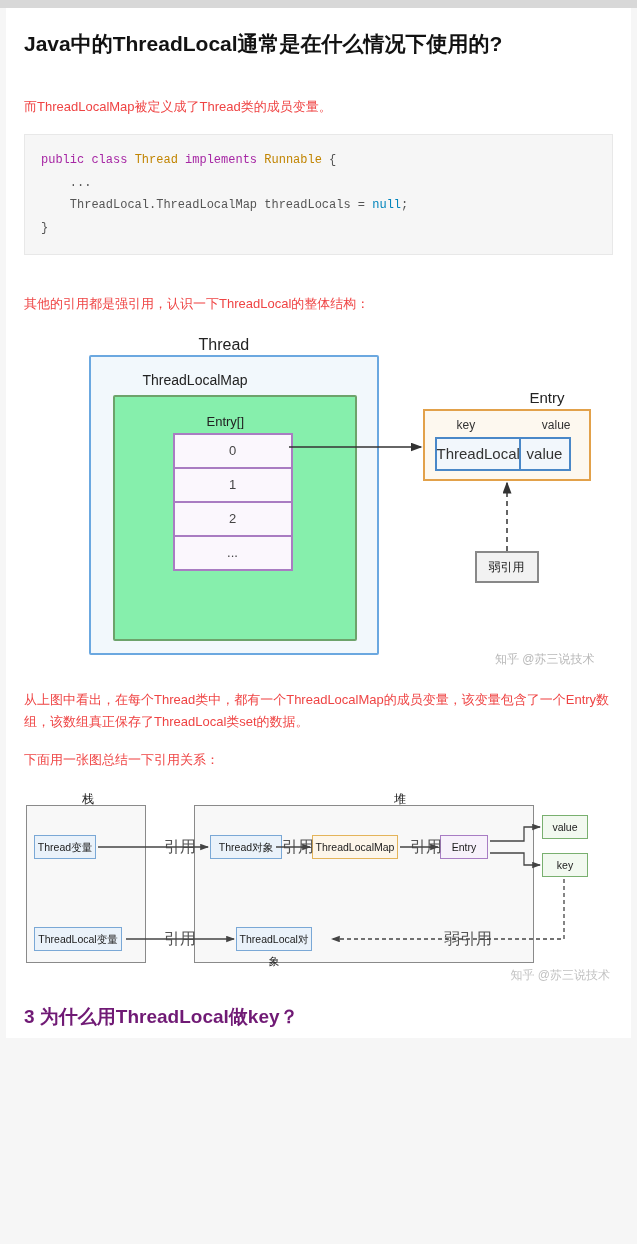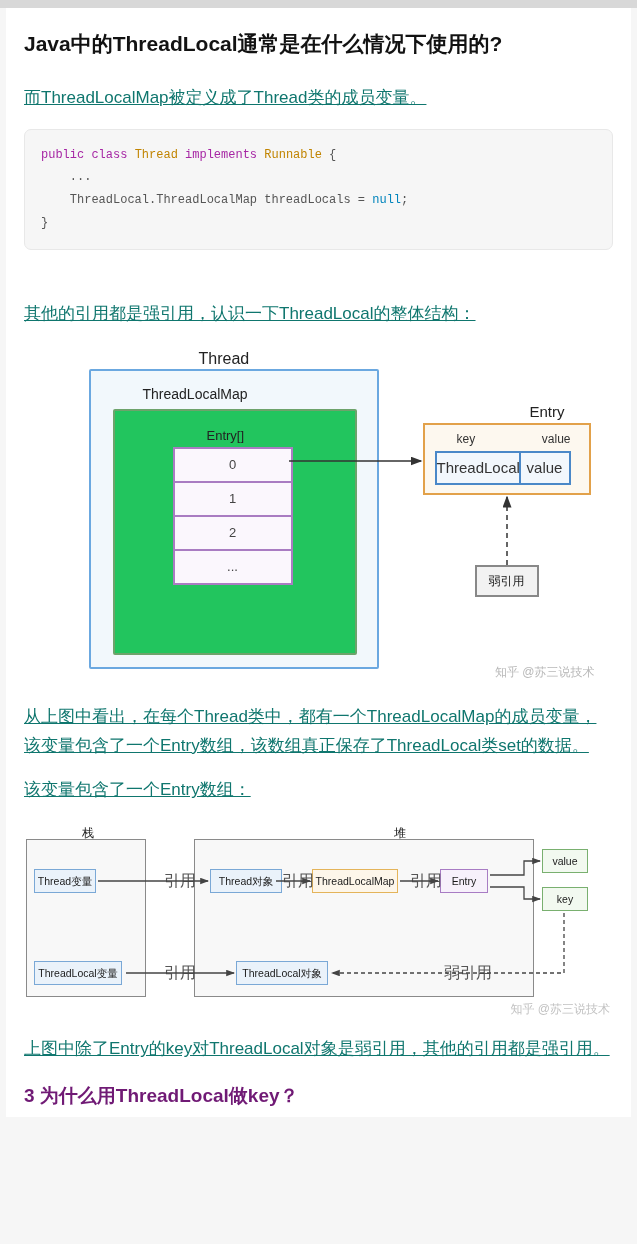--- a/index.html
+++ b/index.html
@@ -13,35 +13,35 @@
   .page {
     background: #fff;
     margin: 0 6px 0 6px;
     padding: 18px 18px 4px 18px;
     font-size: 14px;
     line-height: 1.7;
   }
   .title {
     font-size: 21px;
     font-weight: 700;
-    margin-bottom: 22px;
+    margin-bottom: 34px;
     color: #121212;
   }
-  .para { margin-bottom: 16px; color: #0f766e; font-size: 17px; text-decoration: underline; }
+  .para { margin-bottom: 16px; color: #ef4444; font-size: 13px; }
   .code-block {
     background: #f6f6f6;
     border: 1px solid #e8e8e8;
-    border-radius: 7px;
+    border-radius: 0;
     padding: 14px 16px;
     font-family: "SFMono-Regular", Consolas, "Liberation Mono", Menlo, monospace;
     font-size: 12px;
     line-height: 1.9;
     color: #555;
     white-space: pre;
-    margin-bottom: 50px;
+    margin-bottom: 38px;
     overflow-x: auto;
   }
   .code-kw { color: #a626a4; }
   .code-type { color: #c18401; }
   .code-lit { color: #0184bc; }
 
   
   .diagram1 {
     position: relative;
     margin: 16px auto 18px auto;
@@ -51,21 +51,21 @@
     font-family: "Segoe UI", Arial, sans-serif;
   }
   .d1-thread-label { position: absolute; left: 160px; top: 0; font-size: 16px; color: #222; }
   .d1-thread-box {
     position: absolute; left: 50px; top: 24px; width: 290px; height: 300px;
     border: 2px solid #6ba8e0; border-radius: 2px; background: #f2f8fc;
   }
   .d1-map-label { position: absolute; left: 52px; top: 12px; font-size: 14px; color: #222; }
   .d1-map-box {
     position: absolute; left: 22px; top: 38px; width: 244px; height: 246px;
-    border: 2px solid #6da36b; border-radius: 2px; background: #22c55e;
+    border: 2px solid #6da36b; border-radius: 2px; background: #86efac;
   }
   .d1-entryarr-label { position: absolute; left: 92px; top: 14px; font-size: 13px; color: #222; }
   .d1-entryarr {
     position: absolute; left: 58px; top: 36px; width: 120px;
   }
   .d1-cell {
     border: 2px solid #a97cc2; height: 36px; background: #fbf7fd;
     text-align: center; line-height: 32px; font-size: 13px; color: #444;
     margin-top: -2px;
   }
@@ -117,21 +117,21 @@
   }
   .d2-node {
     position: absolute; border: 1.5px solid; height: 24px; line-height: 22px;
     text-align: center; font-size: 10.5px; padding: 0 2px;
   }
   .d2-thread-var { left: 10px; top: 48px; width: 62px; border-color: #7aa8d6; background: #eaf2fa; }
   .d2-tl-var     { left: 10px; top: 140px; width: 88px; border-color: #7aa8d6; background: #eaf2fa; }
   .d2-thread-obj { left: 186px; top: 48px; width: 72px; border-color: #7aa8d6; background: #eaf2fa; }
   .d2-tlmap      { left: 288px; top: 48px; width: 86px; border-color: #e4b45a; background: #fdf6ea; }
   .d2-entry      { left: 416px; top: 48px; width: 48px; border-color: #a87cc4; background: #f7f1fb; }
-  .d2-tl-obj     { left: 212px; top: 140px; width: 92px; border-color: #7aa8d6; background: #eaf2fa; }
+  .d2-tl-obj     { left: 212px; top: 140px; width: 76px; border-color: #7aa8d6; background: #eaf2fa; }
   .d2-value      { left: 518px; top: 28px; width: 46px; border-color: #79b06f; background: #f2f9f0; }
   .d2-key        { left: 518px; top: 66px; width: 46px; border-color: #79b06f; background: #f2f9f0; }
   .d2-ref { position: absolute; font-size: 16px; color: #555; }
   .watermark2 {
     position: absolute; right: 4px; bottom: 2px; font-size: 12px;
     color: #c2c2c2;
   }
   svg.d2-arrows { position: absolute; left: 0; top: 0; width: 590px; height: 200px; pointer-events: none; }
 
   .section-heading-partial {
@@ -188,21 +188,21 @@
       </defs>
 
       <line x1="250" y1="116" x2="382" y2="116" stroke="#333" stroke-width="1.5" marker-end="url(#ah1)"></line>
 
       <line x1="468" y1="220" x2="468" y2="152" stroke="#333" stroke-width="1.5" stroke-dasharray="5,4" marker-end="url(#ah1)"></line>
     </svg>
     <div class="watermark1">知乎 @苏三说技术</div>
   </div>
 
   <p class="para">从上图中看出，在每个Thread类中，都有一个ThreadLocalMap的成员变量，该变量包含了一个Entry数组，该数组真正保存了ThreadLocal类set的数据。</p>
-  <p class="para">该变量包含了一个Entry数组：</p>
+  <p class="para">下面用一张图总结一下引用关系：</p>
 
   <div class="diagram2">
     <div class="d2-stack-label">栈</div>
     <div class="d2-heap-label">堆</div>
     <div class="d2-stack-box"></div>
     <div class="d2-heap-box"></div>
 
     <div class="d2-node d2-thread-var">Thread变量</div>
     <div class="d2-node d2-tl-var">ThreadLocal变量</div>
     <div class="d2-node d2-thread-obj">Thread对象</div>
@@ -233,17 +233,16 @@
 
       <path d="M466 66 L500 66 L500 78 L516 78" fill="none" stroke="#444" stroke-width="1.3" marker-end="url(#ah2)"></path>
 
       <line x1="102" y1="152" x2="210" y2="152" stroke="#444" stroke-width="1.3" marker-end="url(#ah2)"></line>
 
       <path d="M540 92 L540 152 L308 152" fill="none" stroke="#444" stroke-width="1.3" stroke-dasharray="4,3" marker-end="url(#ah2)"></path>
     </svg>
     <div class="watermark2">知乎 @苏三说技术</div>
   </div>
 
-  <p class="para">上图中除了Entry的key对ThreadLocal对象是弱引用，其他的引用都是强引用。</p>
 
   <div class="section-heading-partial">3  为什么用ThreadLocal做key？</div>
 
 </div>
 
 </body></html>

